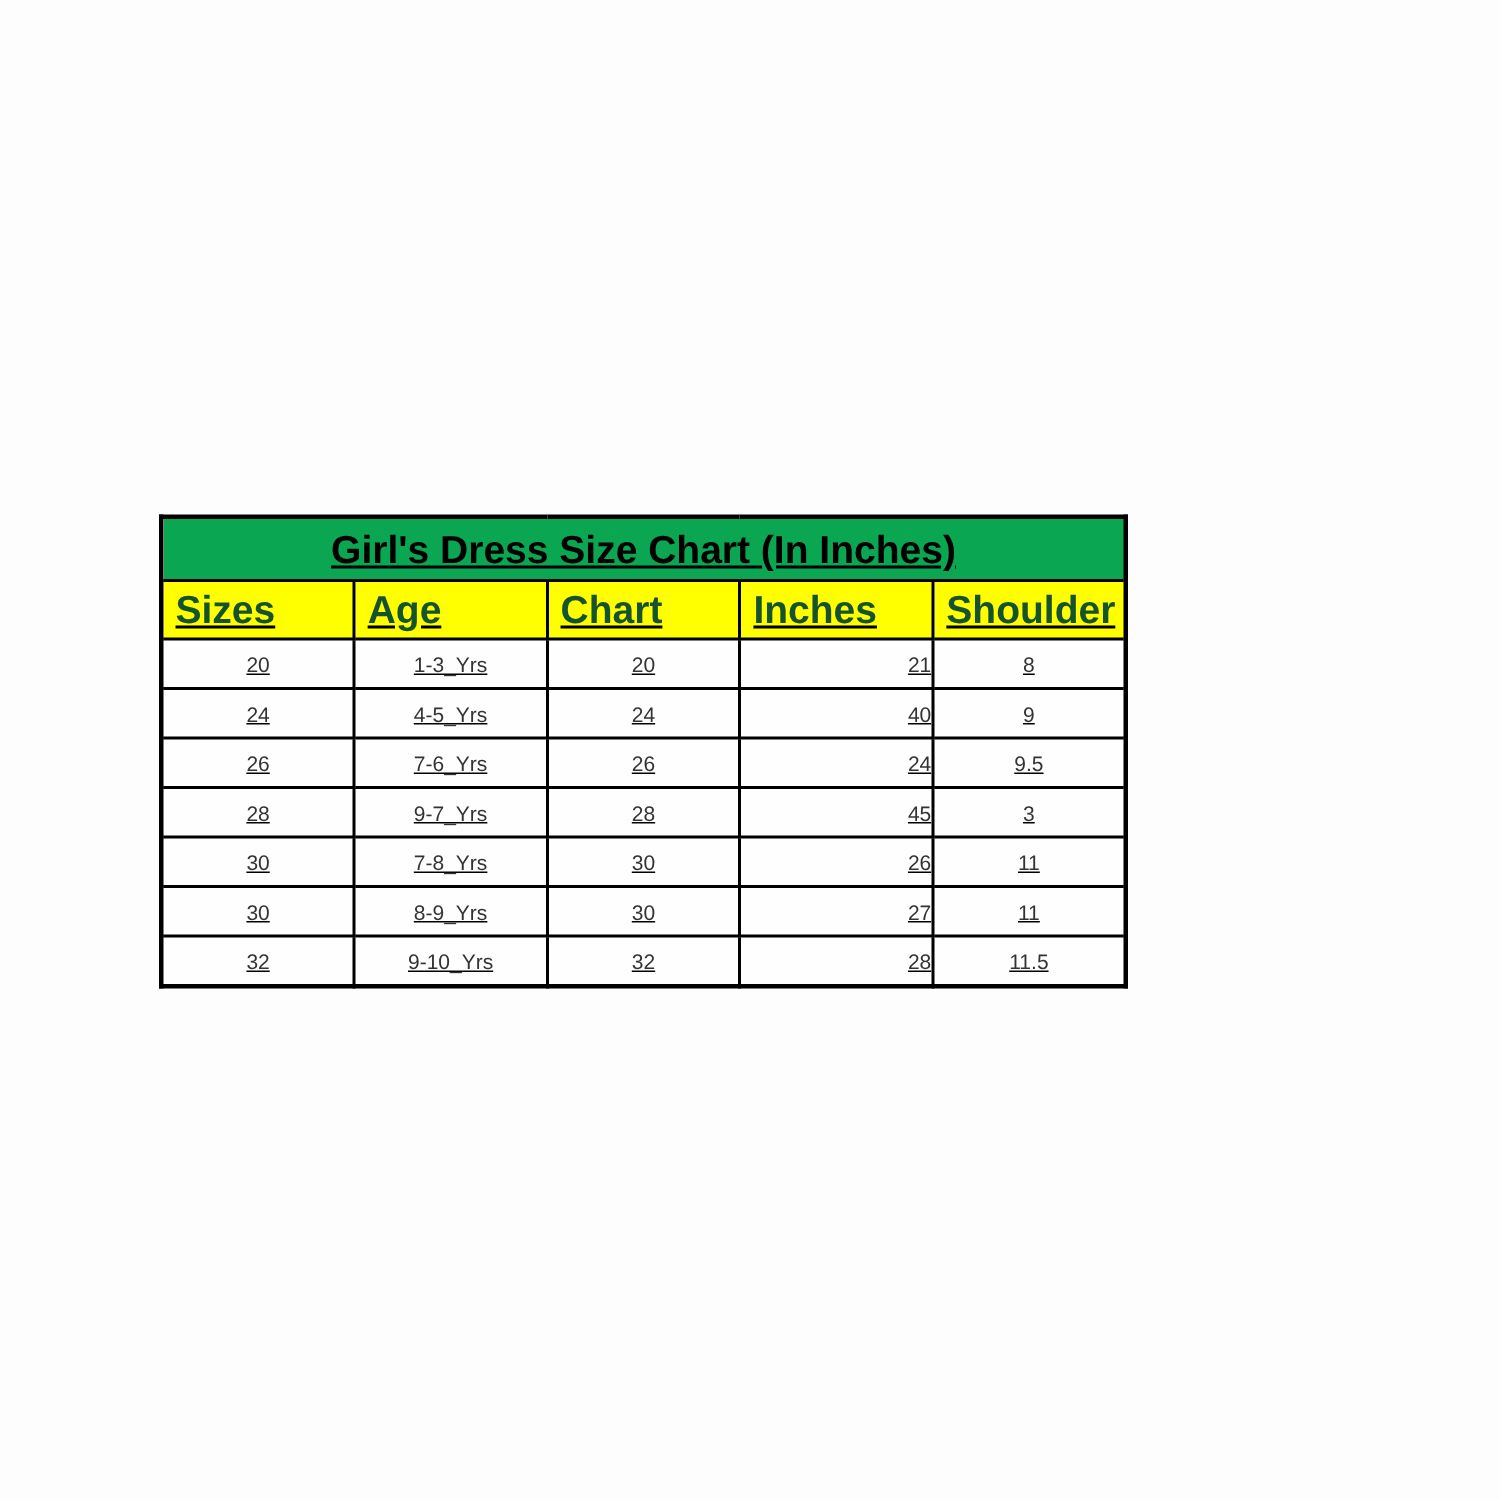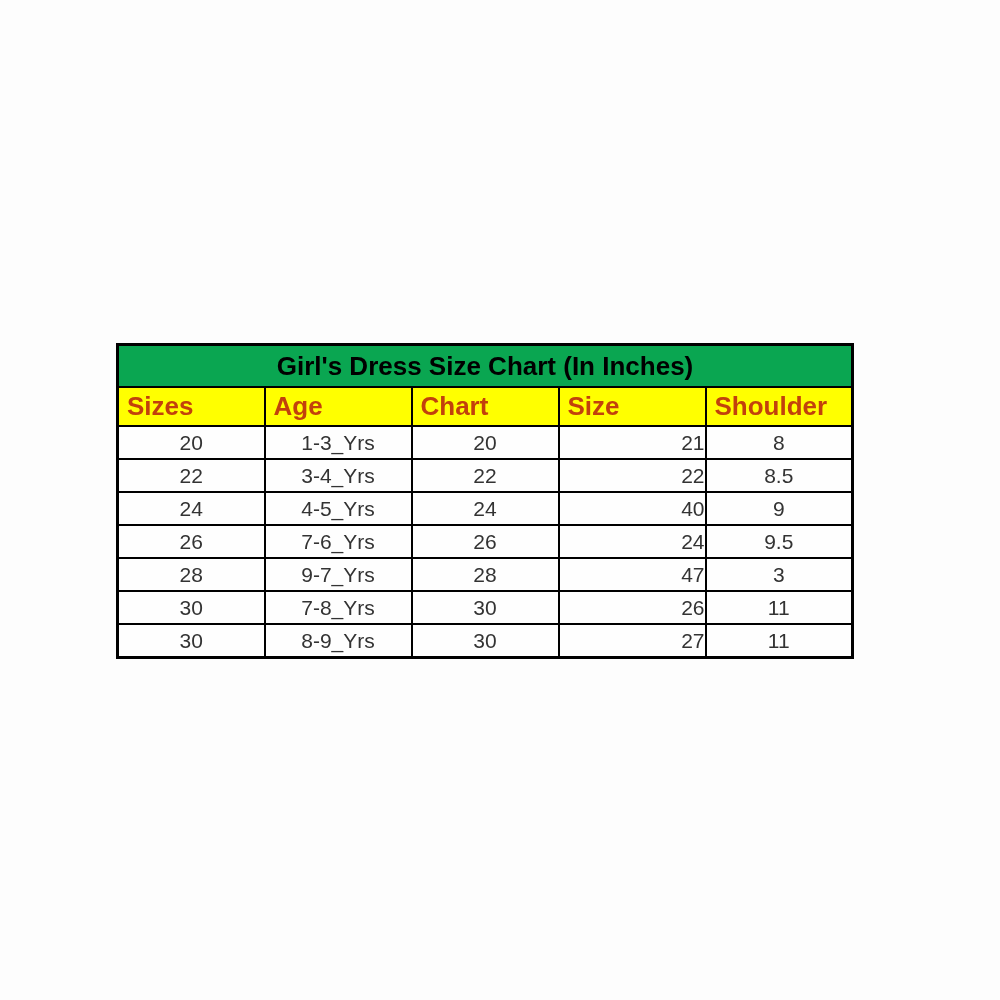--- a/index.html
+++ b/index.html
@@ -9,23 +9,24 @@
   body {
     width: 1000px;
     height: 1000px;
     position: relative;
     background: #fdfdfd;
     font-family: "Liberation Sans", sans-serif;
     overflow: hidden;
   }
   .chart-wrap {
     position: absolute;
-    left: 116px;
+    left: 106px;
     top: 343px;
-    width: 738px;
+    width: 646px;
+    text-decoration: underline;
   }
   table.size-chart {
     border-collapse: collapse;
     table-layout: fixed;
     width: 100%;
     border: 3px solid var(--border-color, #000);
   }
   table.size-chart th,
   table.size-chart td {
     border: 2px solid var(--border-color, #000);
@@ -42,27 +43,27 @@
     color: #000;
     letter-spacing: 0px;
   }
   tr.header-row th {
     background: var(--header-bg, #ffff00);
     height: 37px;
     text-align: left;
     padding-left: 8px;
     font-size: 26px;
     font-weight: bold;
-    color: #c2410c;
+    color: #14532d;
   }
   tbody td {
     background: var(--body-bg, #fefefe);
     height: 31px;
     text-align: center;
-    font-size: 21px;
+    font-size: 14px;
     font-weight: normal;
     color: var(--body-text, #333);
   }
   
   .col-0 { width: 17.8%; }
   .col-1 { width: 23.8%; }
   .col-2 { width: 16.9%; }
   .col-3 { width: 22.2%; text-align: right; }
   .col-4 { width: 19.3%; }
 </style>
@@ -72,69 +73,69 @@
 <div class="chart-wrap">
   <table class="size-chart">
     <thead>
       <tr class="title-row">
         <th colspan="5">Girl's Dress Size Chart (In Inches)</th>
       </tr>
       <tr class="header-row" id="header-row">
           <th class="col-0">Sizes</th>
           <th class="col-1">Age</th>
           <th class="col-2">Chart</th>
-          <th class="col-3">Size</th>
+          <th class="col-3">Inches</th>
           <th class="col-4">Shoulder</th>
         </tr>
     </thead>
     <tbody id="table-body">
         <tr>
           <td class="col-0">20</td>
           <td class="col-1">1-3_Yrs</td>
           <td class="col-2">20</td>
           <td class="col-3">21</td>
           <td class="col-4">8</td>
-        </tr>
-        <tr>
-          <td class="col-0">22</td>
-          <td class="col-1">3-4_Yrs</td>
-          <td class="col-2">22</td>
-          <td class="col-3">22</td>
-          <td class="col-4">8.5</td>
         </tr>
         <tr>
           <td class="col-0">24</td>
           <td class="col-1">4-5_Yrs</td>
           <td class="col-2">24</td>
           <td class="col-3">40</td>
           <td class="col-4">9</td>
         </tr>
         <tr>
           <td class="col-0">26</td>
           <td class="col-1">7-6_Yrs</td>
           <td class="col-2">26</td>
           <td class="col-3">24</td>
           <td class="col-4">9.5</td>
         </tr>
         <tr>
           <td class="col-0">28</td>
           <td class="col-1">9-7_Yrs</td>
           <td class="col-2">28</td>
-          <td class="col-3">47</td>
+          <td class="col-3">45</td>
           <td class="col-4">3</td>
         </tr>
         <tr>
           <td class="col-0">30</td>
           <td class="col-1">7-8_Yrs</td>
           <td class="col-2">30</td>
           <td class="col-3">26</td>
           <td class="col-4">11</td>
         </tr>
         <tr>
           <td class="col-0">30</td>
           <td class="col-1">8-9_Yrs</td>
           <td class="col-2">30</td>
           <td class="col-3">27</td>
           <td class="col-4">11</td>
         </tr>
+        <tr>
+          <td class="col-0">32</td>
+          <td class="col-1">9-10_Yrs</td>
+          <td class="col-2">32</td>
+          <td class="col-3">28</td>
+          <td class="col-4">11.5</td>
+        </tr>
       </tbody>
   </table>
 </div>
 
 </body></html>

